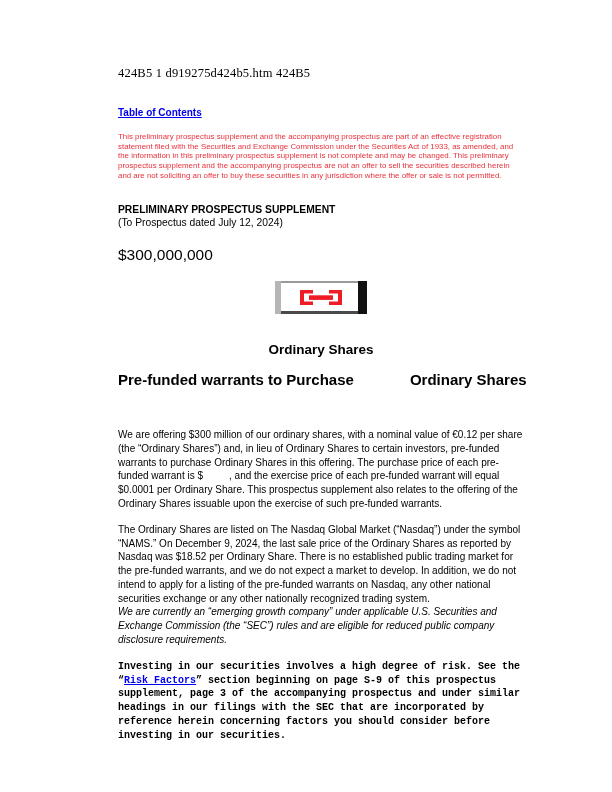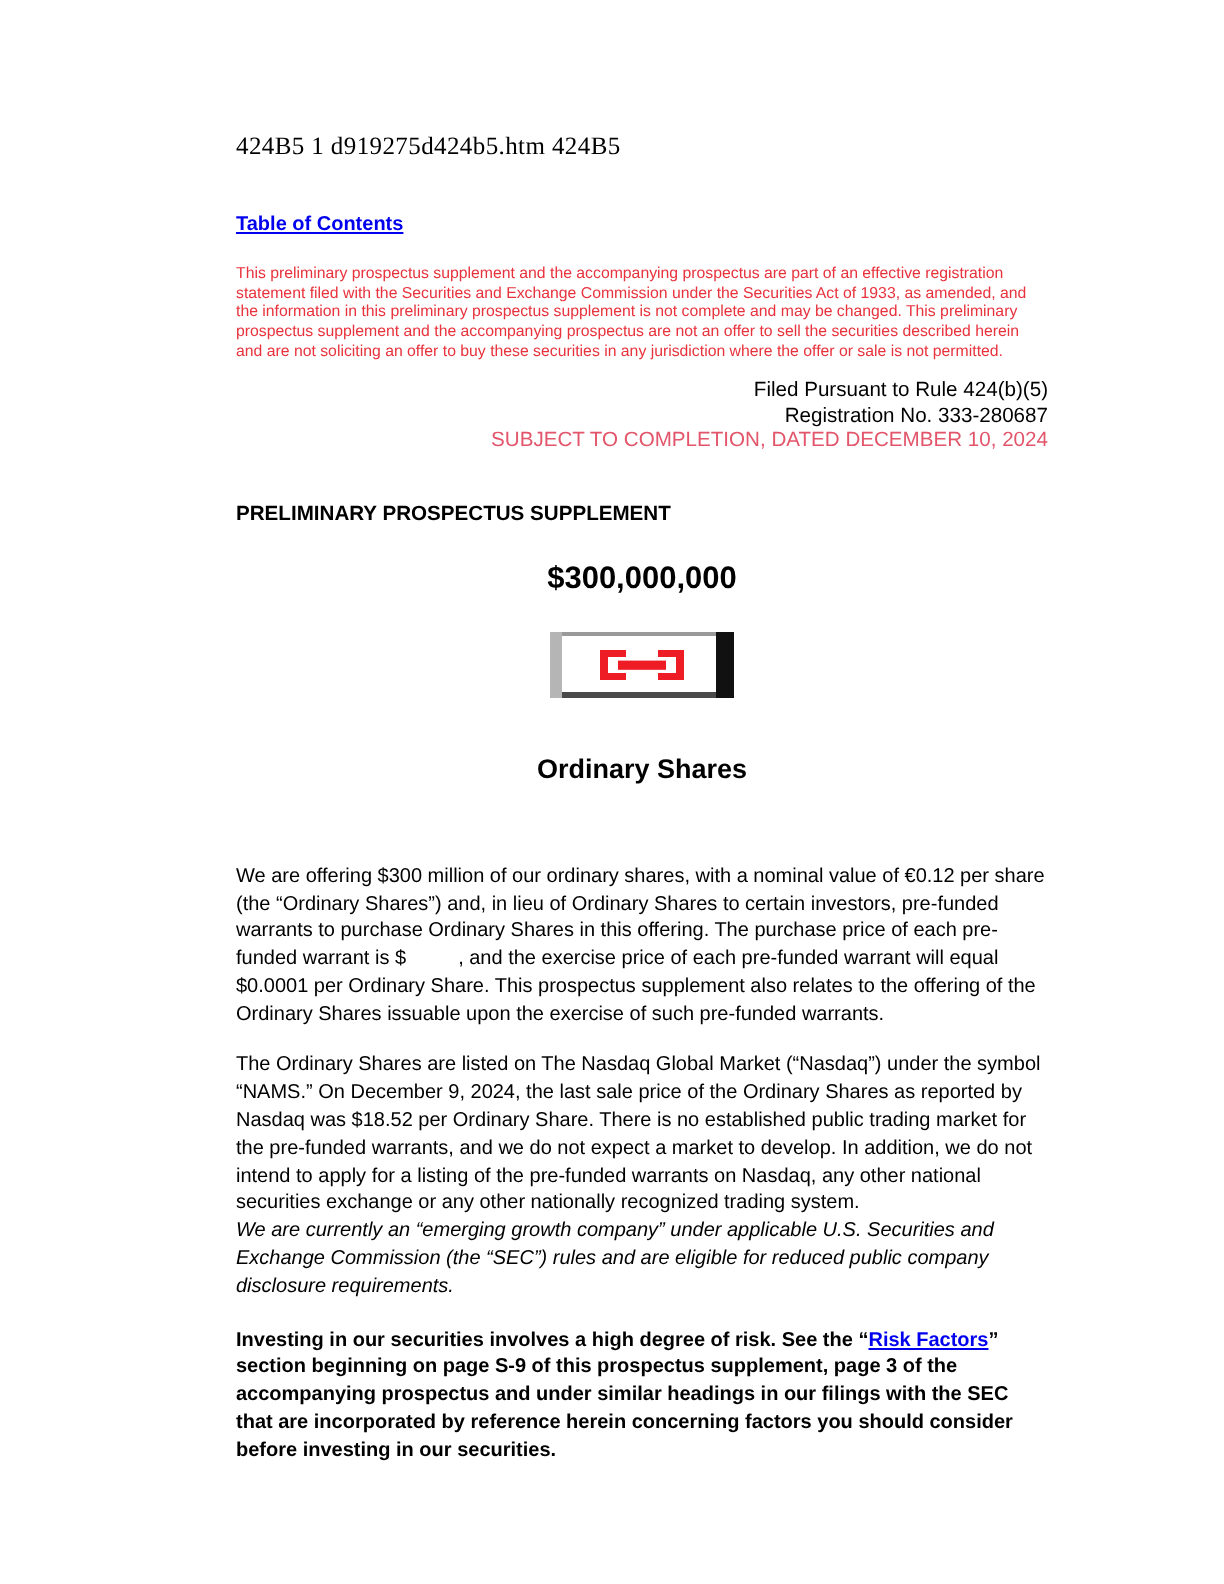--- a/index.html
+++ b/index.html
@@ -16,53 +16,49 @@
     display:inline-block;font-size:10px;font-weight:bold;color:#0000ee;
     margin:0 0 14px 0;cursor:pointer;
   }
   .legend{
     font-size:7.9px;font-weight:normal;color:#e8323c;line-height:1.22;margin:0 0 10px 0;text-align:left;
   }
   .filed-block{text-align:right;font-size:10.3px;line-height:1.22;margin:0 0 11px 0;}
   .filed-block .subject{color:#e2556a;}
   .supp-block{font-size:10.3px;line-height:1.25;margin:0 0 16px 0;}
   .supp-title{font-weight:bold;margin-top:24px;}
-  .amount{text-align:center;font-size:15.5px;font-weight:bold;margin:0 0 17px 0;}
+  .amount{text-align:left;font-size:15.5px;font-weight:normal;margin:0 0 17px 0;}
   .logo-wrap{text-align:center;margin:0 0 28px 0;line-height:0;}
   .logo-wrap svg{display:inline-block;}
   .shares-heading{text-align:center;font-size:13.5px;font-weight:bold;margin:0 0 14px 0;}
   .warrants-line{text-align:center;font-size:15px;font-weight:bold;margin:0 0 14px 0;white-space:nowrap;}
   .blank-gap{display:inline-block;width:56px;}
   .blank-inline{display:inline-block;width:26px;}
   .body-para{font-size:10px;line-height:1.38;margin:0;text-align:left;}
   .para-offering{margin-bottom:12px;margin-top:40px;}
   .para-listing{}
   .para-egc{margin-bottom:13px;font-style:italic;}
-  .para-risk{font-weight:bold;}
+  .para-risk{font-weight:bold;font-family:Liberation Mono, monospace;}
   .risk-link{color:#0000ee;text-decoration:underline;font-weight:bold;cursor:pointer;}
 </style>
 </head>
 <body>
 
 <div class="page">
 
   <div class="filing-line">424B5 1 d919275d424b5.htm 424B5</div>
 
   <a href="#" class="toc-link">Table of Contents</a>
 
   <p class="legend">This preliminary prospectus supplement and the accompanying prospectus are part of an effective registration statement filed with the Securities and Exchange Commission under the Securities Act of 1933, as amended, and the information in this preliminary prospectus supplement is not complete and may be changed. This preliminary prospectus supplement and the accompanying prospectus are not an offer to sell the securities described herein and are not soliciting an offer to buy these securities in any jurisdiction where the offer or sale is not permitted.</p>
 
-  <div class="filed-block">
-    <div>Filed Pursuant to Rule 424(b)(5)</div>
-    <div>Registration No. 333-280687</div>
-    <div class="subject">SUBJECT TO COMPLETION, DATED DECEMBER 10, 2024</div>
-  </div>
 
   <div class="supp-block">
     <div class="supp-title">PRELIMINARY PROSPECTUS SUPPLEMENT</div>
+    <div>(To Prospectus dated July 12, 2024)</div>
   </div>
 
   <div class="amount">$300,000,000</div>
 
   <div class="logo-wrap">
     <svg width="92" height="33" viewBox="0 0 92 33" aria-hidden="true">
       <rect x="0" y="0" width="92" height="33" fill="#ffffff"></rect>
       <rect x="0" y="0" width="92" height="2" fill="#9a9a9a"></rect>
       <rect x="0" y="30" width="92" height="3" fill="#4a4a4a"></rect>
       <rect x="0" y="0" width="6" height="33" fill="#b5b5b5"></rect>
@@ -74,20 +70,23 @@
         <rect x="63" y="9" width="4" height="15"></rect>
         <rect x="54" y="9" width="13" height="3.5"></rect>
         <rect x="54" y="20.5" width="13" height="3.5"></rect>
         <rect x="34" y="14.3" width="24" height="4.6"></rect>
       </g>
     </svg>
   </div>
 
   <div class="shares-heading">Ordinary Shares</div>
 
+  <div class="warrants-line">
+    <span>Pre-funded warrants to Purchase</span><span class="blank-gap"></span><span>Ordinary Shares</span>
+  </div>
 
   <p class="body-para para-offering">
     <span>We are offering $300 million of our ordinary shares, with a nominal value of €0.12 per share (the “Ordinary Shares”) and, in lieu of Ordinary Shares to certain investors, pre-funded warrants to purchase Ordinary Shares in this offering. The purchase price of each pre-funded warrant is $</span><span class="blank-inline"></span><span>, and the exercise price of each pre-funded warrant will equal $0.0001 per Ordinary Share. This prospectus supplement also relates to the offering of the Ordinary Shares issuable upon the exercise of such pre-funded warrants.</span>
   </p>
 
   <p class="body-para para-listing">The Ordinary Shares are listed on The Nasdaq Global Market (“Nasdaq”) under the symbol “NAMS.” On December 9, 2024, the last sale price of the Ordinary Shares as reported by Nasdaq was $18.52 per Ordinary Share. There is no established public trading market for the pre-funded warrants, and we do not expect a market to develop. In addition, we do not intend to apply for a listing of the pre-funded warrants on Nasdaq, any other national securities exchange or any other nationally recognized trading system.</p>
 
   <p class="body-para para-egc">We are currently an “emerging growth company” under applicable U.S. Securities and Exchange Commission (the “SEC”) rules and are eligible for reduced public company disclosure requirements.</p>
 
   <p class="body-para para-risk">

